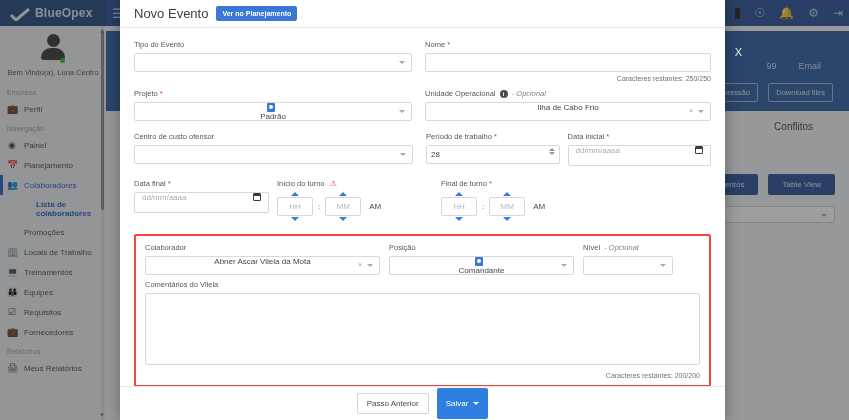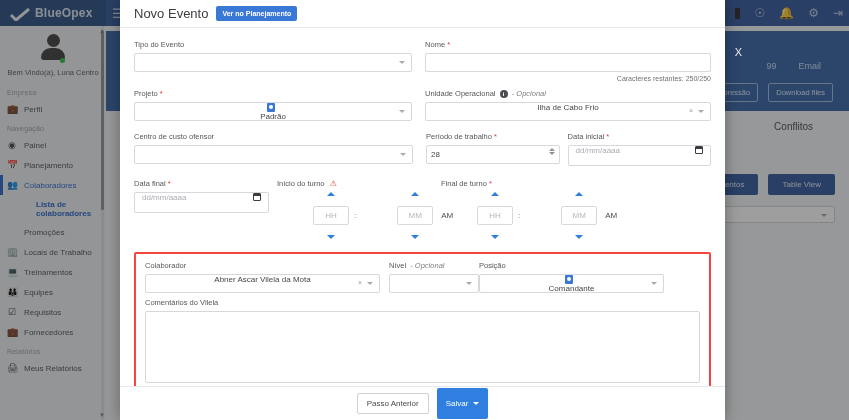--- a/index.html
+++ b/index.html
@@ -166,21 +166,21 @@
 
   .date-ctl{
     height:21px; border:1px solid #d6d8dc; border-radius:2px; background:#fff;
     display:flex; align-items:flex-start; justify-content:space-between;
     padding:0 7px; font-size:8px; color:#a9acb1;
   }
   .cal-ico{ width:8px;height:8px;border:1.2px solid #3a3c40; border-radius:1px; position:relative;}
   .cal-ico:before{content:'';position:absolute;left:-1.2px;right:-1.2px;top:0;height:2px;background:#3a3c40;}
 
   .time-group{ display:flex; align-items:center; gap:4px; }
-  .t-stack{ display:flex; flex-direction:column; align-items:center; gap:10px;margin-left:36px;}
+  .t-stack{ display:flex; flex-direction:column; align-items:center; gap:1px;}
   .t-up, .t-dn{ width:0;height:0;border-left:4px solid transparent;border-right:4px solid transparent;}
   .t-up{ border-bottom:4.5px solid #2f7fe0;}
   .t-dn{ border-top:4.5px solid #2f7fe0;}
   .t-field{
     width:36px;height:19px;border:1px solid #d6d8dc;border-radius:2px;background:#fff;
     display:flex;align-items:center;justify-content:center;font-size:8px;color:#b4b7bb;
   }
   .t-colon{ font-size:8px;color:#6f7175; padding:0 1px; align-self:center;}
   .t-ampm{ font-size:8px;color:#4a4c50; margin-left:4px; align-self:center;}
 
@@ -463,38 +463,38 @@
       <div class="hl-box">
         <div class="row">
           <div class="fg" style="width:235px; margin-right:9px; margin-bottom:5px;">
             <label class="lbl">Colaborador</label>
             <div class="ctl">
               <span>Abner Ascar Vilela da Mota</span>
               <span class="clear">×</span>
               <i class="caret"></i>
             </div>
           </div>
+          <div class="fg" style="width:185px; margin-right:9px; margin-bottom:5px;">
+            <label class="lbl">Posição</label>
+            <div class="ctl">
+              <span class="badge-ico"></span>
+              <span>Comandante</span>
+              <i class="caret"></i>
+            </div>
+          </div>
           <div class="fg" style="width:90px; margin-bottom:5px;">
             <label class="lbl">
               <span>Nível</span>
               <span class="opt">&nbsp;<span>- Opcional</span></span>
             </label>
             <div class="ctl">
               <span></span>
               <i class="caret"></i>
             </div>
           </div>
-          <div class="fg" style="width:185px; margin-right:9px; margin-bottom:5px;">
-            <label class="lbl">Posição</label>
-            <div class="ctl">
-              <span class="badge-ico"></span>
-              <span>Comandante</span>
-              <i class="caret"></i>
-            </div>
-          </div>
         </div>
 
         <label class="lbl">Comentários do Vilela</label>
         <textarea class="ta" style=""></textarea>
         <div class="hint">Caracteres restantes: 200/200</div>
       </div>
 
     </div>
 
     <div class="modal-foot">

